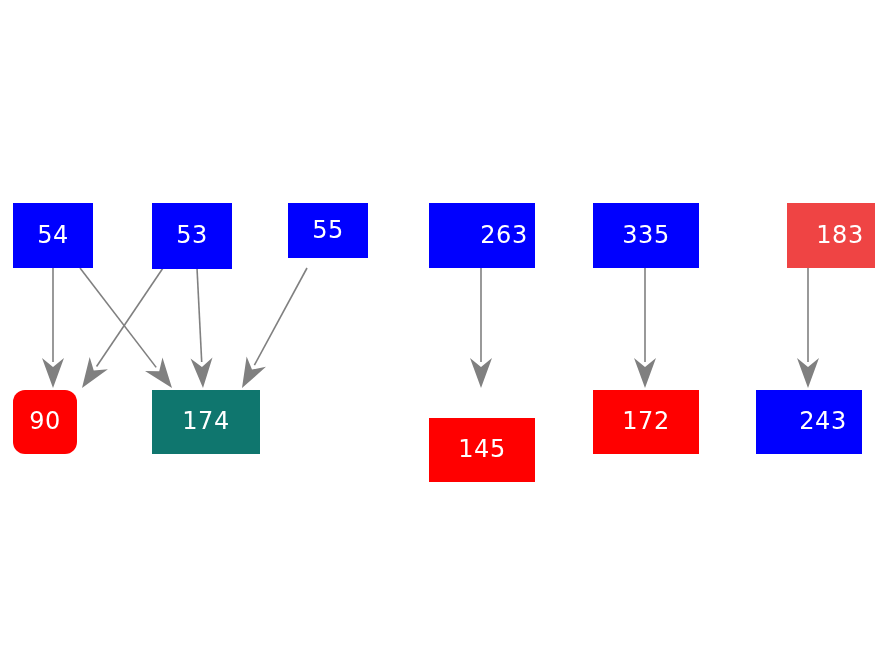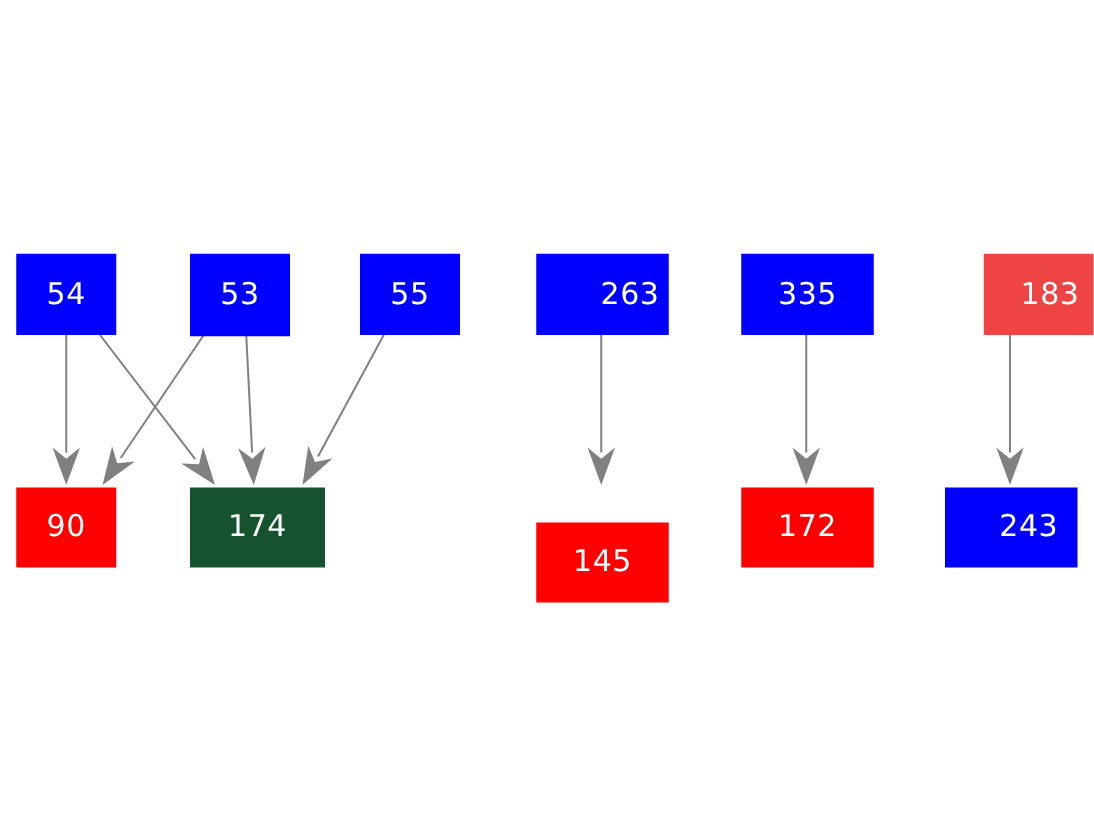--- a/index.html
+++ b/index.html
@@ -84,36 +84,36 @@
       </g>
     </svg>
 
   <div id="node-layer">
       <div class="node" style="left: 13px; top: 203px; width: 80px; height: 65px; background: rgb(0, 0, 255);">
         <span class="node-label">54</span>
       </div>
       <div class="node" style="left: 152px; top: 203px; width: 80px; height: 66px; background: rgb(0, 0, 255);">
         <span class="node-label">53</span>
       </div>
-      <div class="node" style="left: 288px; top: 203px; width: 80px; height: 65px; background: rgb(0, 0, 255);">
+      <div class="node" style="left: 288px; top: 203px; width: 80px; height: 55px; background: rgb(0, 0, 255);">
         <span class="node-label">55</span>
       </div>
       <div class="node" style="left: 429px; top: 203px; width: 106px; height: 65px; background: rgb(0, 0, 255); padding-left: 44px;">
         <span class="node-label">263</span>
       </div>
       <div class="node" style="left: 593px; top: 203px; width: 106px; height: 65px; background: rgb(0, 0, 255);">
         <span class="node-label">335</span>
       </div>
       <div class="node" style="left: 756px; top: 203px; width: 106px; height: 65px; background: #ef4444; margin-left: 31px;">
         <span class="node-label">183</span>
       </div>
-      <div class="node" style="left: 13px; top: 390px; width: 80px; height: 64px; background: rgb(255, 0, 0);">
+      <div class="node" style="left: 13px; top: 390px; width: 64px; height: 64px; background: rgb(255, 0, 0); border-radius: 12px;">
         <span class="node-label">90</span>
       </div>
-      <div class="node" style="left: 152px; top: 390px; width: 108px; height: 64px; background: #14532d;">
+      <div class="node" style="left: 152px; top: 390px; width: 108px; height: 64px; background: #0f766e;">
         <span class="node-label">174</span>
       </div>
       <div class="node" style="left: 429px; top: 390px; width: 106px; height: 64px; background: rgb(255, 0, 0); margin-top: 28px;">
         <span class="node-label">145</span>
       </div>
       <div class="node" style="left: 593px; top: 390px; width: 106px; height: 64px; background: rgb(255, 0, 0);">
         <span class="node-label">172</span>
       </div>
       <div class="node" style="left: 756px; top: 390px; width: 106px; height: 64px; background: rgb(0, 0, 255); padding-left: 28px;">
         <span class="node-label">243</span>

